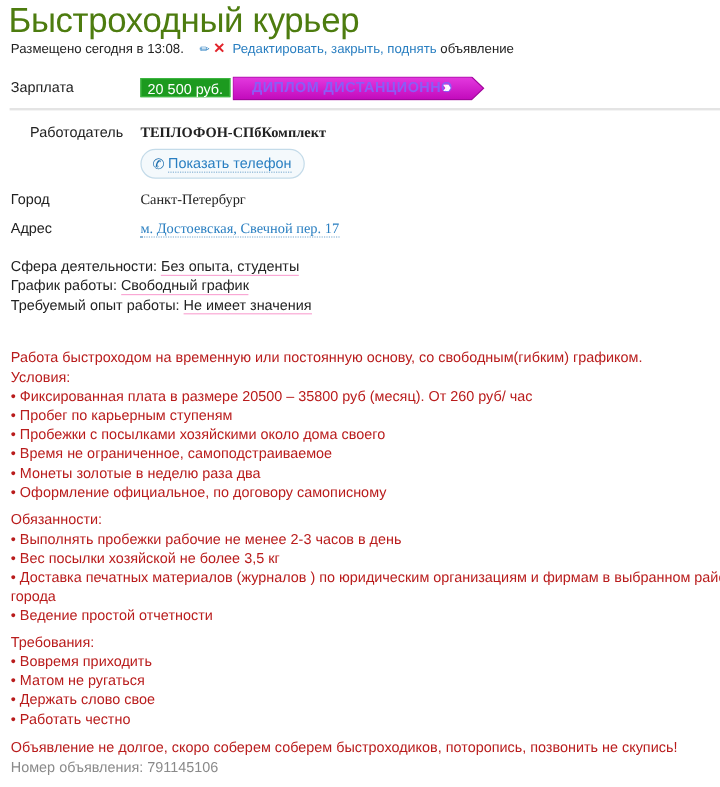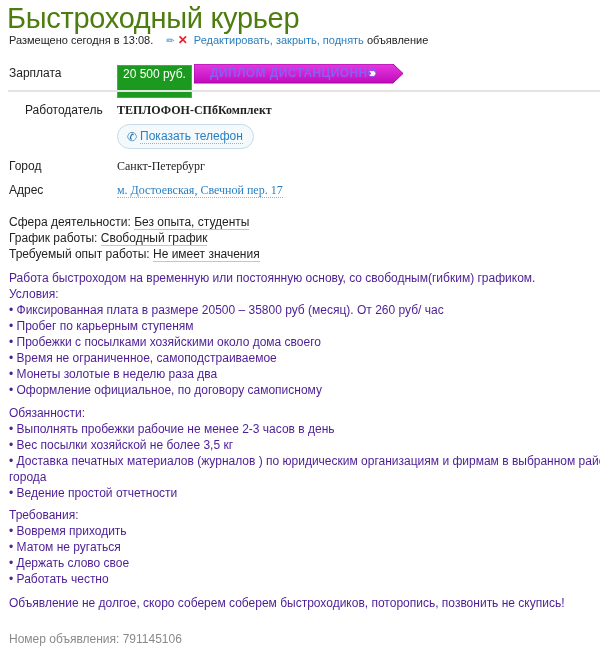--- a/index.html
+++ b/index.html
@@ -9,38 +9,38 @@
     .title { position: absolute; left: 7px; top: 1px; font-size: 29px; font-weight: normal; color: #4d7c0f; letter-spacing: -0.3px; line-height: 34px; }
     .meta { position: absolute; left: 9px; top: 33px; font-size: 11px; color: #222; line-height: 14px; white-space: nowrap; }
     .meta .pencil { display: inline-block; margin-left: 10px; color: #2a7fc1; font-size: 10px; }
     .meta .cross { display: inline-block; color: #e2242b; font-weight: bold; margin-left: 3px; font-size: 12px; }
     .meta .links { color: #2a7fc1; margin-left: 3px; }
     .meta .links a { color: #2a7fc1; text-decoration: none; cursor: pointer; }
 
     .row-label { position: absolute; left: 9px; font-size: 12px; color: #222; }
     .row-value { position: absolute; left: 117px; font-size: 12px; color: #222; font-family: Liberation Serif, serif; }
 
-    .salary-badge { position: absolute; left: 117px; top: 65px; background: #1c9a1f; color: #fff; font-size: 12px; padding: 0 5px; height: 33px; line-height: 17px; border: 1px solid #3cb53f; }
+    .salary-badge { position: absolute; left: 117px; top: 65px; background: #1c9a1f; color: #fff; font-size: 12px; padding: 0 5px; height: 16px; line-height: 17px; border: 1px solid #3cb53f; }
     .promo { position: absolute; left: 194px; top: 64px; height: 19px; width: 208px; }
     .promo svg { position: absolute; left: 0; top: 0; }
     .promo .promo-text { position: absolute; left: 16px; top: 2px; color: #8b5cf6; font-weight: bold; font-size: 12px; letter-spacing: 0.4px; white-space: nowrap; line-height: 15px; }
     .promo .promo-arrows { position: absolute; left: 175px; top: 1px; color: #fff; font-weight: bold; font-size: 13px; letter-spacing: -3px; line-height: 16px; }
 
     .sep { position: absolute; left: 8px; right: 0; height: 2px; background: #e4e4e4; }
 
     .phone-btn { position: absolute; left: 117px; top: 124px; height: 25px; padding: 0 10px 0 9px; border: 1px solid #c4dbe9; border-radius: 13px; background: #f4f9fc; display: flex; align-items: center; cursor: pointer; }
     .phone-btn .phone-icon { color: #1f6fae; font-size: 12px; margin-right: 3px; }
     .phone-btn .phone-label { color: #2a7fc1; font-size: 12px; border-bottom: 1px dotted #8ab5d6; line-height: 14px; }
 
     .addr-link { color: #2a7fc1; border-bottom: 1px dotted #8ab5d6; cursor: pointer; }
 
     .params { position: absolute; left: 9px; top: 214px; font-size: 12px; line-height: 16px; color: #222; }
     .params .p-val { border-bottom: 1px solid #f9a8d4; cursor: pointer; }
 
-    .desc { position: absolute; left: 9px; font-size: 12px; line-height: 16px; color: #4c1d95; white-space: nowrap; }
+    .desc { position: absolute; left: 9px; font-size: 12px; line-height: 16px; color: #b91c1c; white-space: nowrap; margin-top: 20px; }
     .desc p { margin: 0; }
 
     .ad-number { position: absolute; left: 9px; top: 632px; font-size: 12px; color: #8a8a8a; }
   </style>
 </head>
 <body>
 
 <h1 class="title">Быстроходный курьер</h1>
 <div class="meta">
   <span>Размещено сегодня в 13:08.</span>

